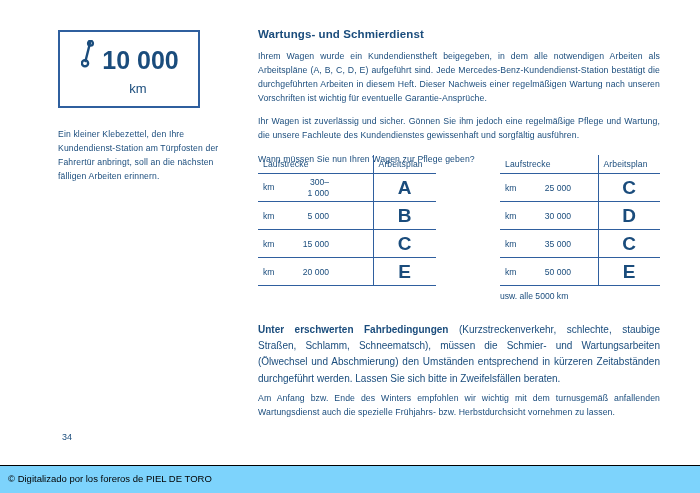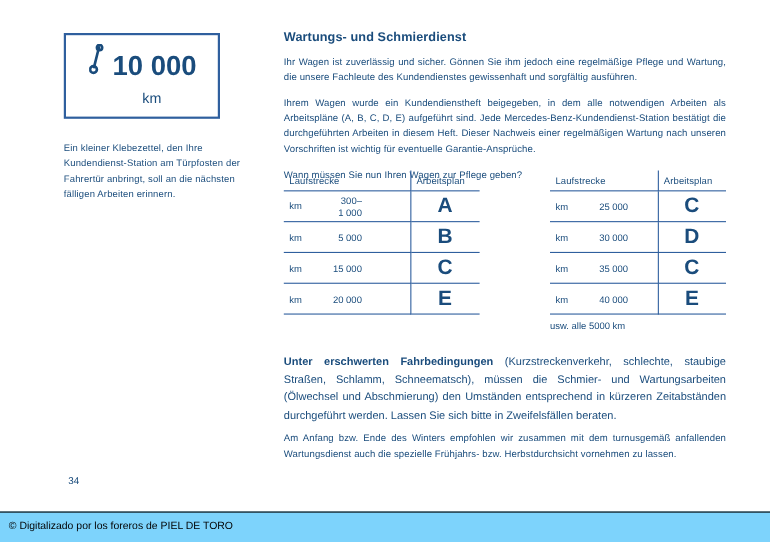--- a/index.html
+++ b/index.html
@@ -250,22 +250,22 @@
           <span class="sticker-number">10 000</span>
         </div>
         <div class="sticker-km">km</div>
       </div>
     </div>
     <div class="left-caption">Ein kleiner Klebezettel, den Ihre Kundendienst-Station am Türpfosten der Fahrertür anbringt, soll an die nächsten fälligen Arbeiten erinnern.</div>
   </div>
 
   <div class="right-col">
     <h1 class="section-title">Wartungs- und Schmierdienst</h1>
+    <p class="body-text">Ihrem Wagen wurde ein Kundendienstheft beigegeben, in dem alle notwendigen Arbeiten als Arbeitspläne (A, B, C, D, E) aufgeführt sind. Jede Mercedes-Benz-Kundendienst-Station bestätigt die durchgeführten Arbeiten in diesem Heft. Dieser Nachweis einer regelmäßigen Wartung nach unseren Vorschriften ist wichtig für eventuelle Garantie-Ansprüche.</p>
     <p class="body-text">Ihr Wagen ist zuverlässig und sicher. Gönnen Sie ihm jedoch eine regelmäßige Pflege und Wartung, die unsere Fachleute des Kundendienstes gewissenhaft und sorgfältig ausführen.</p>
-    <p class="body-text">Ihrem Wagen wurde ein Kundendienstheft beigegeben, in dem alle notwendigen Arbeiten als Arbeitspläne (A, B, C, D, E) aufgeführt sind. Jede Mercedes-Benz-Kundendienst-Station bestätigt die durchgeführten Arbeiten in diesem Heft. Dieser Nachweis einer regelmäßigen Wartung nach unseren Vorschriften ist wichtig für eventuelle Garantie-Ansprüche.</p>
     <p class="body-text">Wann müssen Sie nun Ihren Wagen zur Pflege geben?</p>
   </div>
 
   <div class="tables-row">
     <table class="mtable" id="table-left">
       <tbody>
           <tr>
         <th class="col-dist">Laufstrecke</th>
         <th class="col-plan">Arbeitsplan</th>
       </tr>
@@ -300,32 +300,32 @@
       </tr>
       <tr>
         <td class="dist"><span class="km-lbl">km</span><span class="val">30 000</span></td>
         <td class="plan">D</td>
       </tr>
       <tr>
         <td class="dist"><span class="km-lbl">km</span><span class="val">35 000</span></td>
         <td class="plan">C</td>
       </tr>
       <tr>
-        <td class="dist"><span class="km-lbl">km</span><span class="val">40 000</span></td>
+        <td class="dist"><span class="km-lbl">km</span><span class="val">50 000</span></td>
         <td class="plan">E</td>
       </tr>
     </tbody>
       </table>
 
     <div class="usw-note">usw. alle 5000 km</div>
   </div>
 
   <div class="bottom-block">
     <p class="sub-head-inline"><b>Unter erschwerten Fahrbedingungen</b><span> (Kurzstreckenverkehr, schlechte, staubige Straßen, Schlamm, Schnee­matsch), müssen die Schmier- und Wartungsarbeiten (Ölwechsel und Abschmierung) den Umständen entsprechend in kürzeren Zeitabständen durchgeführt werden. Lassen Sie sich bitte in Zweifelsfällen beraten.</span></p>
-    <p class="body-text">Am Anfang bzw. Ende des Winters empfohlen wir zusammen mit dem turnusgemäß anfallenden Wartungsdienst auch die spezielle Frühjahrs- bzw. Herbstdurchsicht vornehmen zu lassen.</p>
+    <p class="body-text">Am Anfang bzw. Ende des Winters empfohlen wir wichtig mit dem turnusgemäß anfallenden Wartungsdienst auch die spezielle Frühjahrs- bzw. Herbstdurchsicht vornehmen zu lassen.</p>
   </div>
 
   <div class="page-number">34</div>
 </div>
 
 <div class="footer">
   <div class="footer-text">© Digitalizado por los foreros de PIEL DE TORO</div>
 </div>
 
 </body></html>

